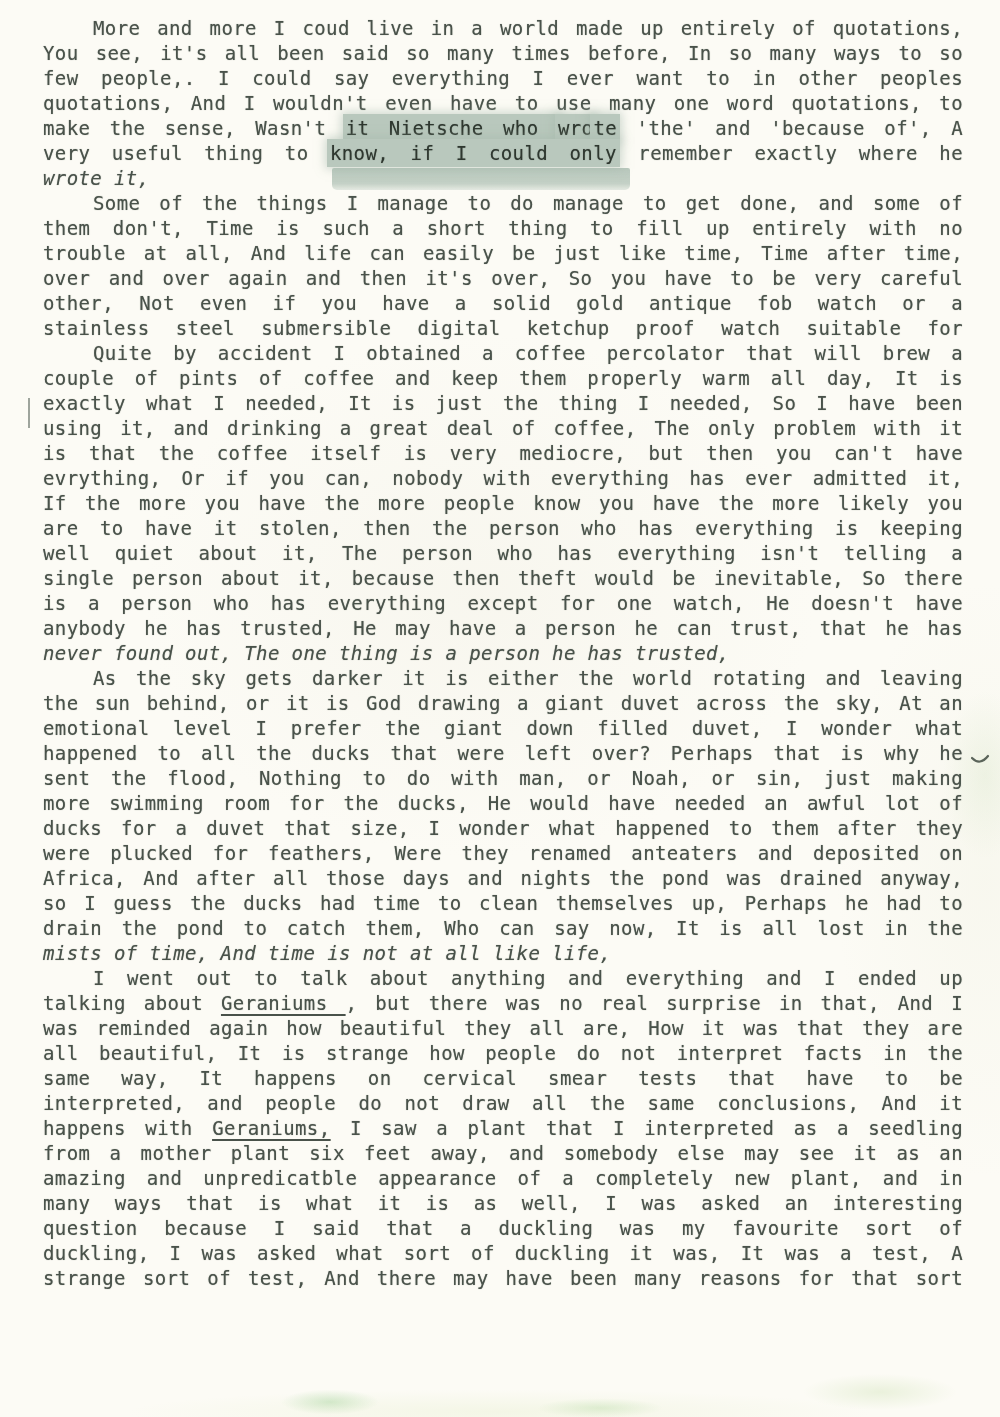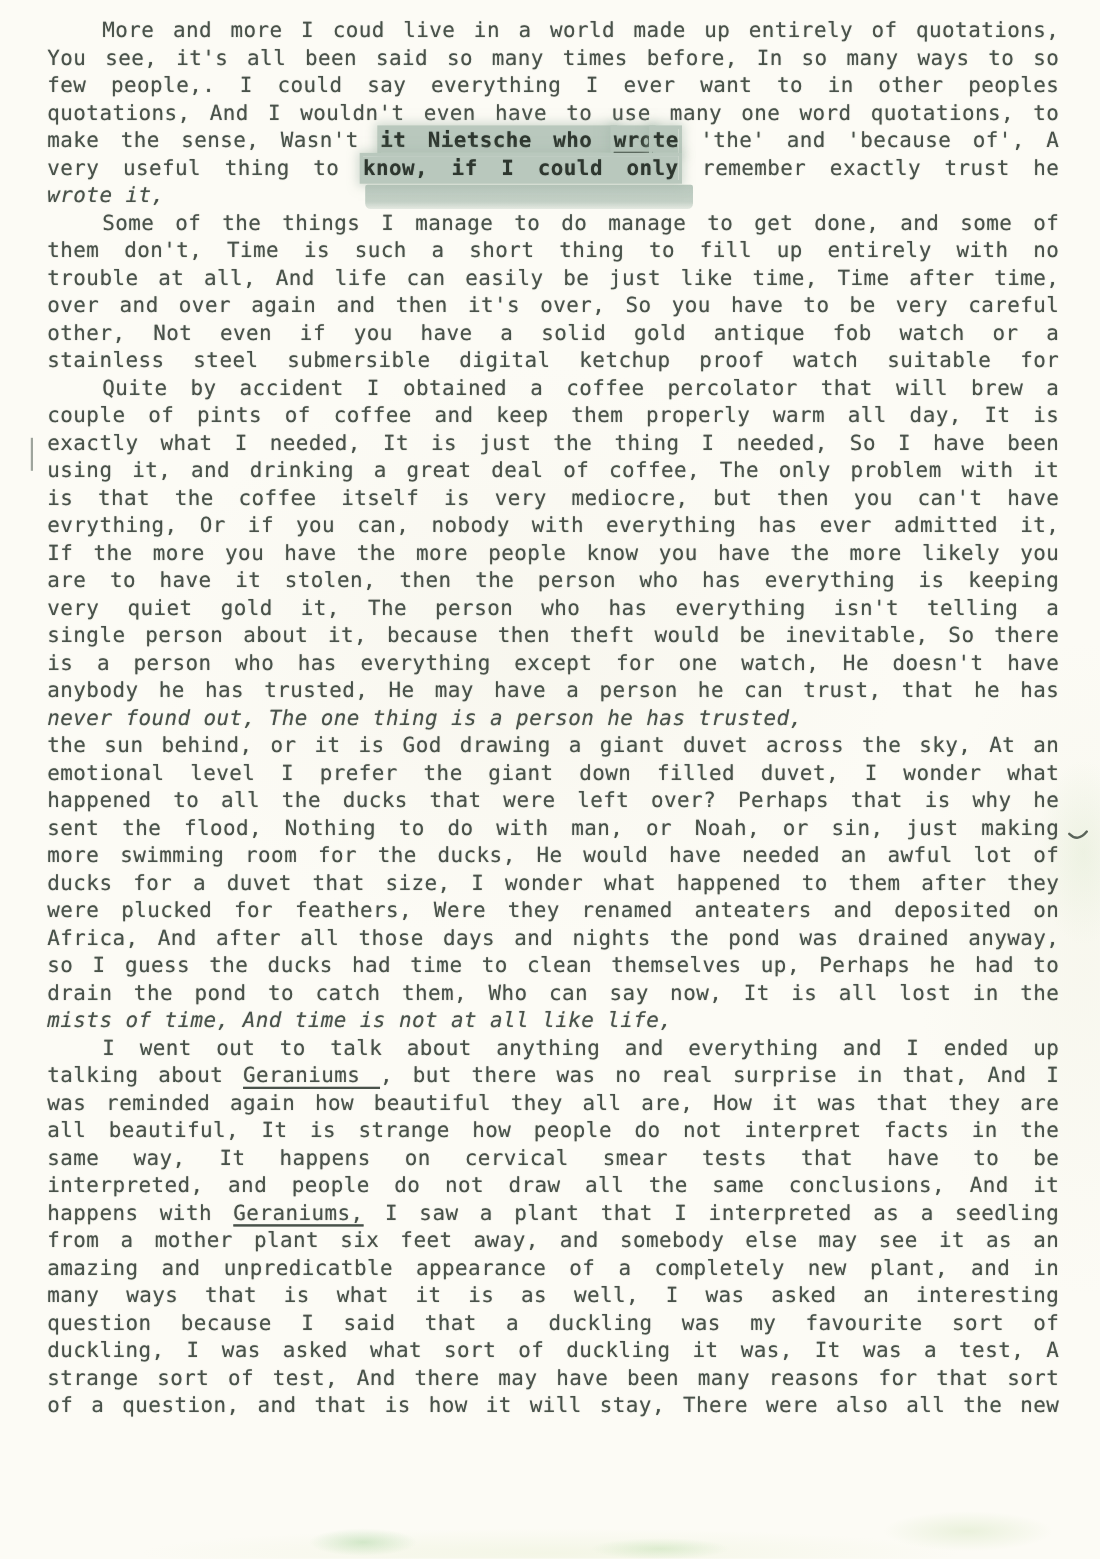--- a/index.html
+++ b/index.html
@@ -28,21 +28,21 @@
     font-size:19px; line-height:25px; letter-spacing:0.4px;
     color:var(--ink, #49524a);
     text-shadow:0 0 1px rgba(62,72,64,0.55);
   }
   .line { text-align:justify; text-align-last:justify; height:25px; }
   .line.first { text-indent:50px; }
   .line.endline { text-align-last:left;font-style:italic; }
   .hl {
     background-color:var(--hl, #b9c8bd);
     box-shadow:0 0 0 3px var(--hl, #b9c8bd), 0 0 9px 5px rgba(164,183,169,0.50);
-    font-weight:bold;
+    font-weight:normal;
     color:#2e372f;
   }
   .u {
     text-decoration:underline;
     text-decoration-thickness:2px;
     text-underline-offset:4px;
   }
   .hl-overhang {
     position:absolute; left:332px; top:168px; width:298px; height:22px;
     background:linear-gradient(180deg, var(--hl, #b9c8bd) 0%, rgba(185,200,189,0.85) 70%, rgba(185,200,189,0.35) 100%);
@@ -59,41 +59,42 @@
 <body style="--paper: #fcfbf5; --ink: #49524a; --hl: #b9c8bd;">
 
 <div class="paper">
   <div class="hl-overhang"></div>
   <div class="page-text">
       <div class="line first"><span>More and more I coud live in a world made up entirely of quotations,</span></div>
       <div class="line"><span>You see, it's all been said so many times before, In so many ways to so</span></div>
       <div class="line"><span>few people,. I could say everything I ever want to in other peoples</span></div>
       <div class="line"><span>quotations, And I wouldn't even have to use many one word quotations, to</span></div>
       <div class="line"><span>make the sense, Wasn't </span><span class="hl">it Nietsche who </span><span class="hl u">wro</span><span class="hl">te</span><span> 'the' and 'because of', A</span></div>
-      <div class="line"><span>very useful thing to </span><span class="hl">know, if I could only</span><span> remember exactly trust he</span></div>
+      <div class="line"><span>very useful thing to </span><span class="hl">know, if I could only</span><span> remember exactly where he</span></div>
       <div class="line endline"><span>wrote it,</span></div>
       <div class="line first"><span>Some of the things I manage to do manage to get done, and some of</span></div>
       <div class="line"><span>them don't, Time is such a short thing to fill up entirely with no</span></div>
       <div class="line"><span>trouble at all, And life can easily be just like time, Time after time,</span></div>
       <div class="line"><span>over and over again and then it's over, So you have to be very careful</span></div>
       <div class="line"><span>other, Not even if you have a solid gold antique fob watch or a</span></div>
       <div class="line"><span>stainless steel submersible digital ketchup proof watch suitable for</span></div>
       <div class="line first"><span>Quite by accident I obtained a coffee percolator that will brew a</span></div>
       <div class="line"><span>couple of pints of coffee and keep them properly warm all day, It is</span></div>
       <div class="line"><span>exactly what I needed, It is just the thing I needed, So I have been</span></div>
       <div class="line"><span>using it, and drinking a great deal of coffee, The only problem with it</span></div>
       <div class="line"><span>is that the coffee itself is very mediocre, but then you can't have</span></div>
       <div class="line"><span>evrything, Or if you can, nobody with everything has ever admitted it,</span></div>
       <div class="line"><span>If the more you have the more people know you have the more likely you</span></div>
       <div class="line"><span>are to have it stolen, then the person who has everything is keeping</span></div>
-      <div class="line"><span>very quiet gold it, The person who has everything isn't telling a</span></div>
+      <div class="line"><span>well quiet about it, The person who has everything isn't telling a</span></div>
       <div class="line"><span>single person about it, because then theft would be inevitable, So there</span></div>
       <div class="line"><span>is a person who has everything except for one watch, He doesn't have</span></div>
       <div class="line"><span>anybody he has trusted, He may have a person he can trust, that he has</span></div>
       <div class="line endline"><span>never found out, The one thing is a person he has trusted,</span></div>
+      <div class="line first"><span>As the sky gets darker it is either the world rotating and leaving</span></div>
       <div class="line"><span>the sun behind, or it is God drawing a giant duvet across the sky, At an</span></div>
       <div class="line"><span>emotional level I prefer the giant down filled duvet, I wonder what</span></div>
       <div class="line"><span>happened to all the ducks that were left over? Perhaps that is why he</span></div>
       <div class="line"><span>sent the flood, Nothing to do with man, or Noah, or sin, just making</span></div>
       <div class="line"><span>more swimming room for the ducks, He would have needed an awful lot of</span></div>
       <div class="line"><span>ducks for a duvet that size, I wonder what happened to them after they</span></div>
       <div class="line"><span>were plucked for feathers, Were they renamed anteaters and deposited on</span></div>
       <div class="line"><span>Africa, And after all those days and nights the pond was drained anyway,</span></div>
       <div class="line"><span>so I guess the ducks had time to clean themselves up, Perhaps he had to</span></div>
       <div class="line"><span>drain the pond to catch them, Who can say now, It is all lost in the</span></div>
@@ -104,19 +105,18 @@
       <div class="line"><span>all beautiful, It is strange how people do not interpret facts in the</span></div>
       <div class="line"><span>same way, It happens on cervical smear tests that have to be</span></div>
       <div class="line"><span>interpreted, and people do not draw all the same conclusions, And it</span></div>
       <div class="line"><span>happens with </span><span class="u">Geraniums,</span><span> I saw a plant that I interpreted as a seedling</span></div>
       <div class="line"><span>from a mother plant six feet away, and somebody else may see it as an</span></div>
       <div class="line"><span>amazing and unpredicatble appearance of a completely new plant, and in</span></div>
       <div class="line"><span>many ways that is what it is as well, I was asked an interesting</span></div>
       <div class="line"><span>question because I said that a duckling was my favourite sort of</span></div>
       <div class="line"><span>duckling, I was asked what sort of duckling it was, It was a test, A</span></div>
       <div class="line"><span>strange sort of test, And there may have been many reasons for that sort</span></div>
-      <div class="line"><span>of a question, and that is how it will stay, There were also all the new</span></div>
     </div>
   <div class="edge-dash"></div>
   <svg class="pen-tick" width="20" height="14" viewBox="0 0 20 14">
     <path d="M1,4 Q9,12 17,2" fill="none" stroke="#3f4a41" stroke-width="2.2" stroke-linecap="round" opacity="0.85"></path>
   </svg>
 </div>
 
 </body></html>

